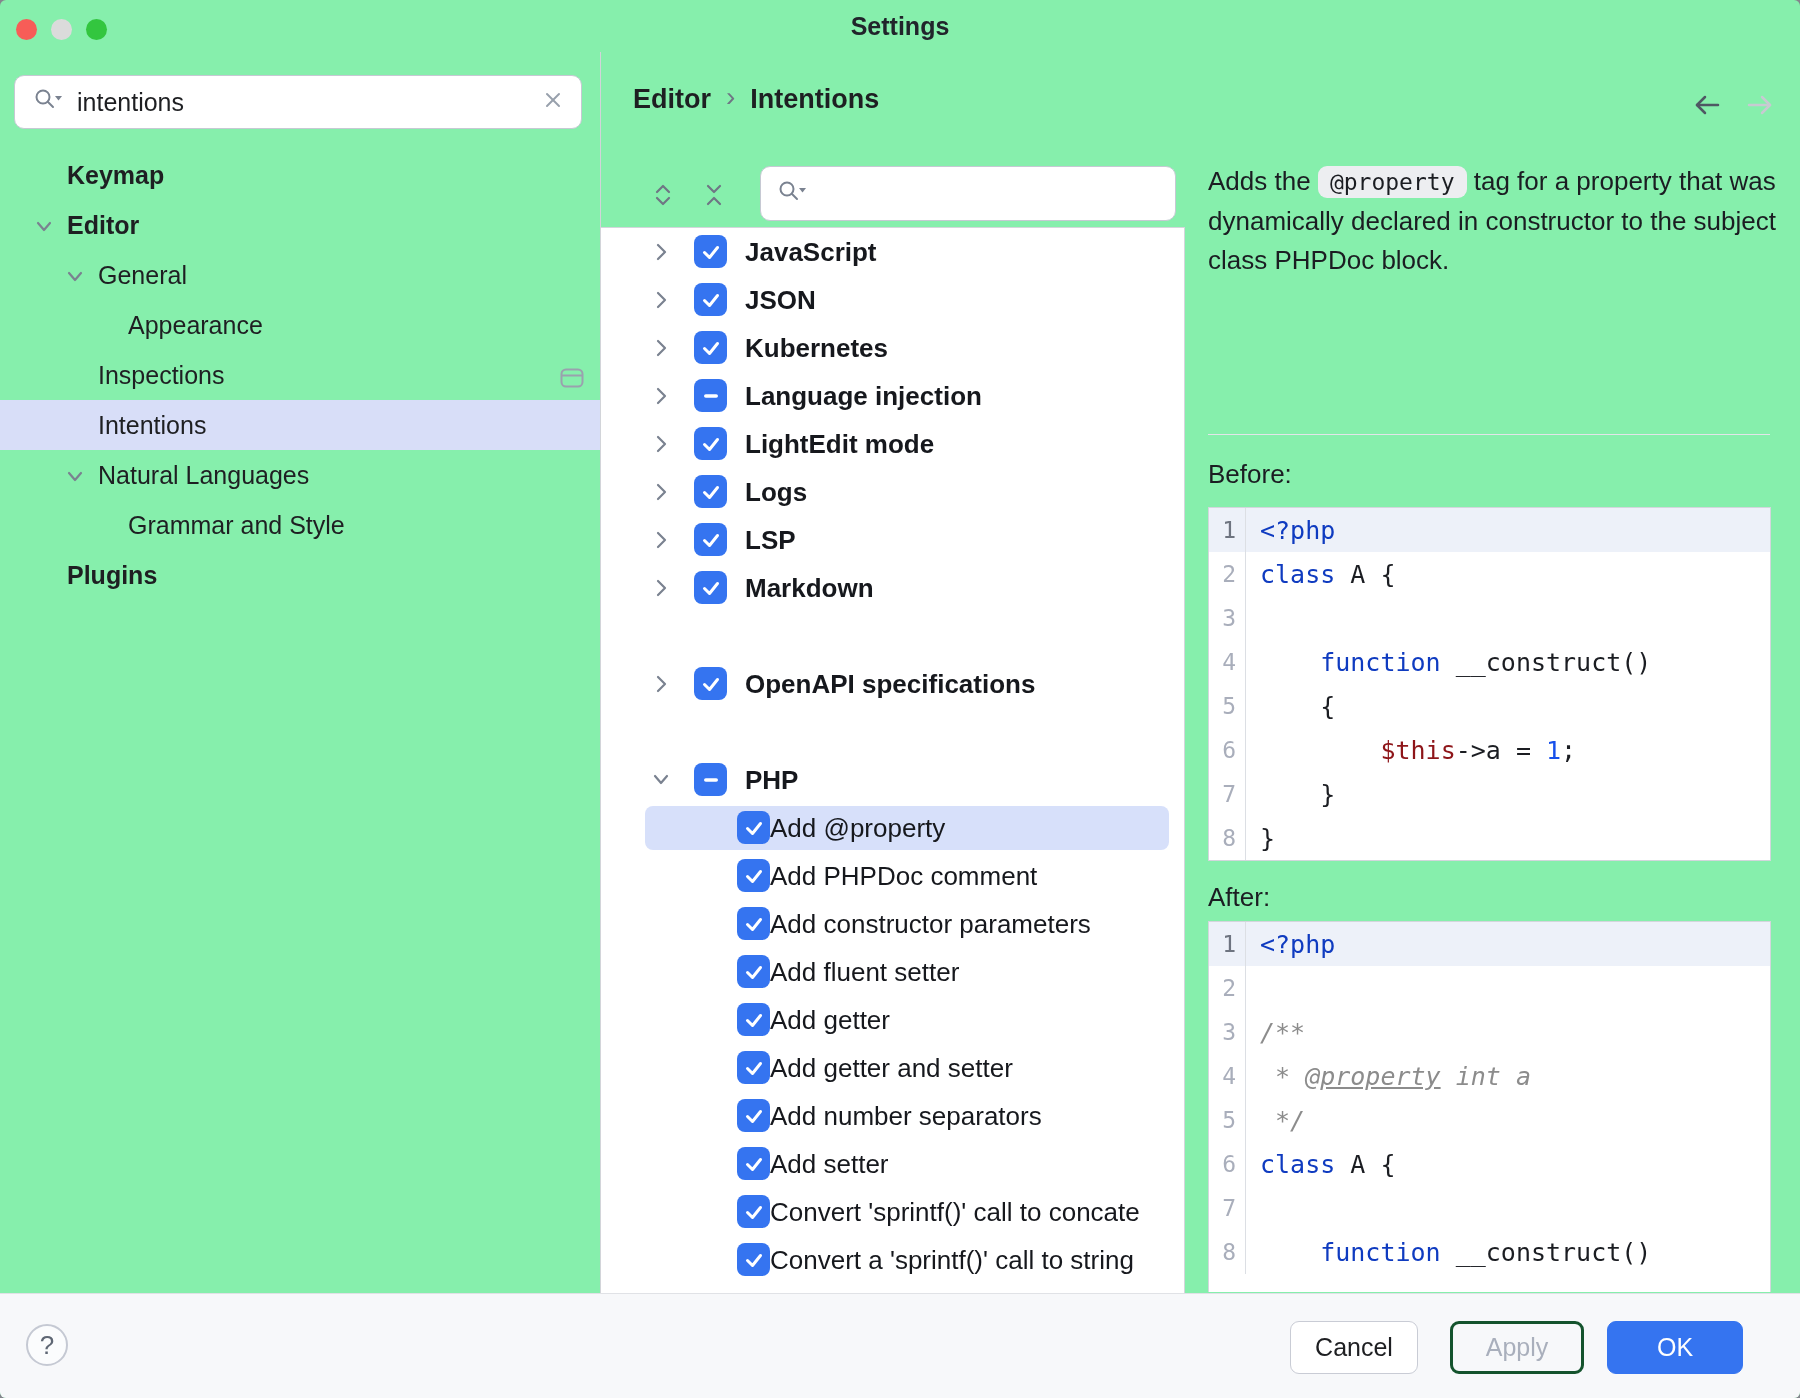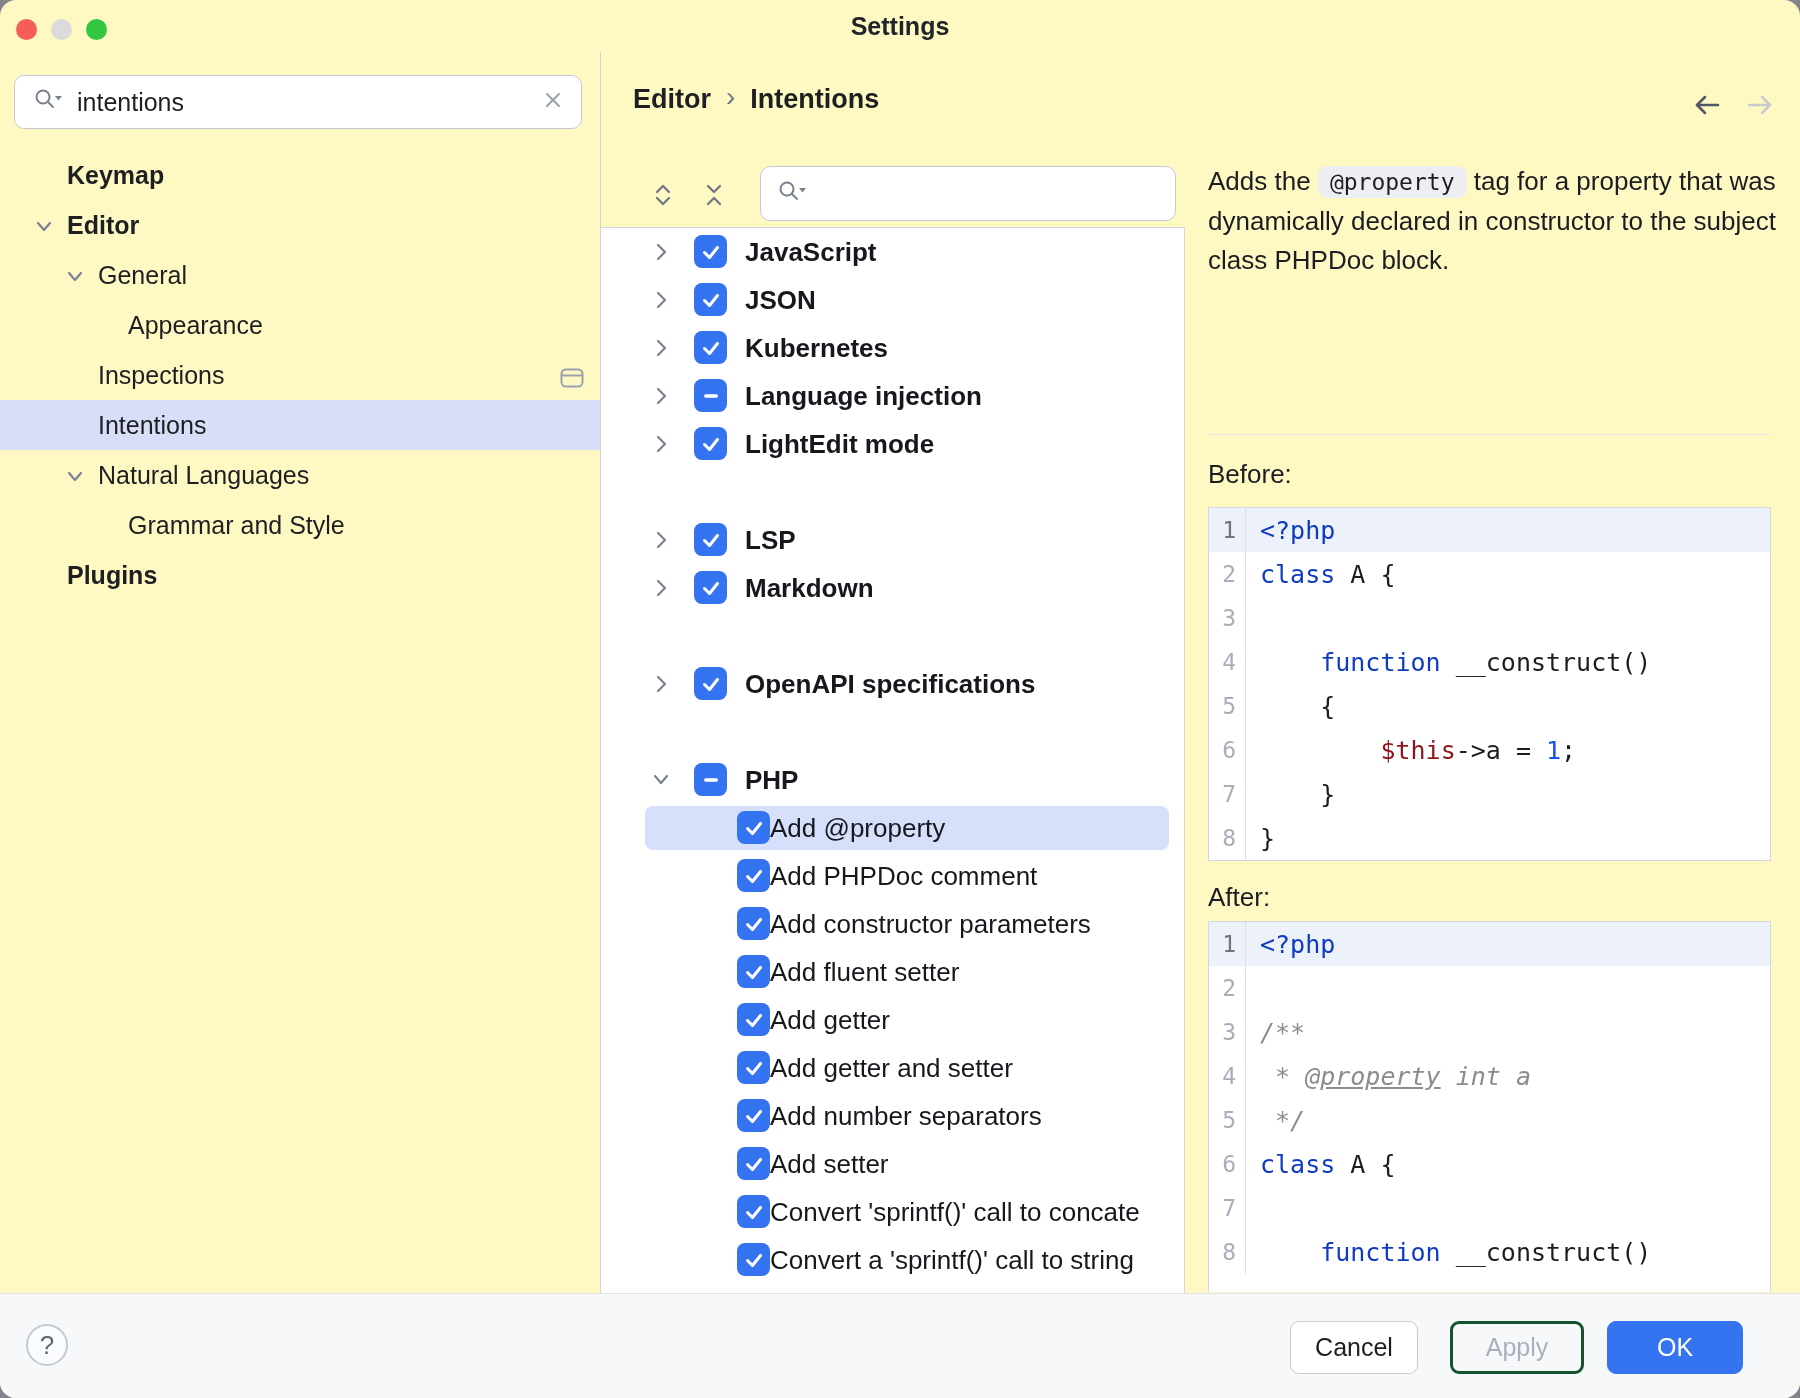--- a/index.html
+++ b/index.html
@@ -1,18 +1,18 @@
 <!DOCTYPE html>
 <html><head>
 <meta charset="utf-8">
 <style>
   html,body{margin:0;padding:0;}
   body{background:#84848c;font-family:"Liberation Sans",sans-serif;}
   *{box-sizing:border-box;}
-  .window{position:relative;width:1800px;height:1398px;background:#fef9c3;border-radius:16px;overflow:hidden;color:#1E1F22;}
+  .window{position:relative;width:1800px;height:1398px;background:#86efac;border-radius:6px;overflow:hidden;color:#1E1F22;}
 
   
   .traffic{position:absolute;top:19px;left:16px;display:flex;gap:14px;}
   .dot{width:21px;height:21px;border-radius:50%;}
   .dot.red{background:#F75D57;}
   .dot.gray{background:#DBDBDB;}
   .dot.green{background:#33C63F;}
   .window-title{position:absolute;top:12px;left:0;right:0;text-align:center;font-size:25px;font-weight:700;color:#21242B;}
 
   
@@ -243,20 +243,31 @@
         <span class="chev"><svg width="24" height="24" viewBox="0 0 24 24">
             <polyline points="8,5 15,12 8,19" fill="none" stroke="#7A8290" stroke-width="2.2" stroke-linecap="round" stroke-linejoin="round"></polyline>
           </svg></span>
         <span class="cb">
           <svg width="24" height="24" viewBox="0 0 24 24">
             <polyline points="5.5,12.5 10.5,17.5 18.5,7.5" fill="none" stroke="#fff" stroke-width="3" stroke-linecap="round" stroke-linejoin="round"></polyline>
           </svg>
         </span>
         <span class="lbl">LightEdit mode</span>
       </div>
+      <div class="t-row group" style="top: 240px;">
+        <span class="chev"><svg width="24" height="24" viewBox="0 0 24 24">
+            <polyline points="8,5 15,12 8,19" fill="none" stroke="#7A8290" stroke-width="2.2" stroke-linecap="round" stroke-linejoin="round"></polyline>
+          </svg></span>
+        <span class="cb">
+          <svg width="24" height="24" viewBox="0 0 24 24">
+            <polyline points="5.5,12.5 10.5,17.5 18.5,7.5" fill="none" stroke="#fff" stroke-width="3" stroke-linecap="round" stroke-linejoin="round"></polyline>
+          </svg>
+        </span>
+        <span class="lbl">Logs</span>
+      </div>
       <div class="t-row group" style="top: 288px;">
         <span class="chev"><svg width="24" height="24" viewBox="0 0 24 24">
             <polyline points="8,5 15,12 8,19" fill="none" stroke="#7A8290" stroke-width="2.2" stroke-linecap="round" stroke-linejoin="round"></polyline>
           </svg></span>
         <span class="cb">
           <svg width="24" height="24" viewBox="0 0 24 24">
             <polyline points="5.5,12.5 10.5,17.5 18.5,7.5" fill="none" stroke="#fff" stroke-width="3" stroke-linecap="round" stroke-linejoin="round"></polyline>
           </svg>
         </span>
         <span class="lbl">LSP</span>

